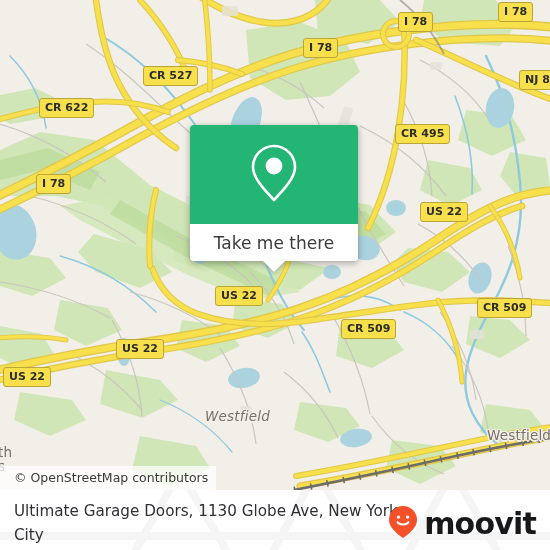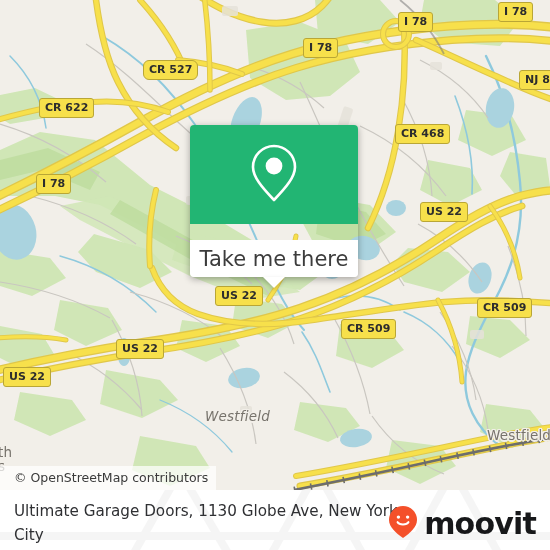--- a/index.html
+++ b/index.html
@@ -102,25 +102,24 @@
     justify-content: center;
   }
   #callout-button {
     height: 37px;
     background: #ffffff;
     border-radius: 0 0 4px 4px;
     display: flex;
     align-items: center;
     justify-content: center;
     color: #3c3c3c;
-    font-size: 21px;
+    font-size: 17px;
     font-family: "DejaVu Sans", sans-serif;
     cursor: pointer;
     position: relative;
-    margin-top: 16px;
   }
   #callout-tail {
     position: absolute;
     left: 50%;
     bottom: -11px;
     margin-left: -11px;
     width: 0; height: 0;
     border-left: 11px solid transparent;
     border-right: 11px solid transparent;
     border-top: 11px solid #ffffff;
@@ -365,23 +364,23 @@
           <rect x="470" y="330" width="14" height="9" rx="2"></rect>
           <rect x="240" y="406" width="12" height="8" rx="2"></rect>
         </g>
       </g>
     </svg>
 
     <div class="shield" style="left:498px; top:2px;">I 78</div>
     <div class="shield" style="left:398px; top:12px;">I 78</div>
     <div class="shield" style="left:303px; top:38px;">I 78</div>
     <div class="shield" style="left:36px; top:174px;">I 78</div>
-    <div class="shield" style="left:143px; top:60px;border-radius:6px;">CR 527</div>
+    <div class="shield" style="left:143px; top:66px;">CR 527</div>
     <div class="shield" style="left:39px; top:98px;">CR 622</div>
-    <div class="shield" style="left:395px; top:124px;">CR 468</div>
+    <div class="shield" style="left:395px; top:124px;">CR 495</div>
     <div class="shield" style="left:519px; top:70px;">NJ 82</div>
     <div class="shield" style="left:420px; top:202px;">US 22</div>
     <div class="shield" style="left:215px; top:286px;">US 22</div>
     <div class="shield" style="left:116px; top:339px;">US 22</div>
     <div class="shield" style="left:3px; top:367px;">US 22</div>
     <div class="shield" style="left:477px; top:298px;">CR 509</div>
     <div class="shield" style="left:341px; top:319px;">CR 509</div>
 
     <div class="place-label" style="left:205px; top:408px;font-style:italic;">Westfield</div>
     <div class="place-label" style="left:487px; top:427px;">Westfield</div>

